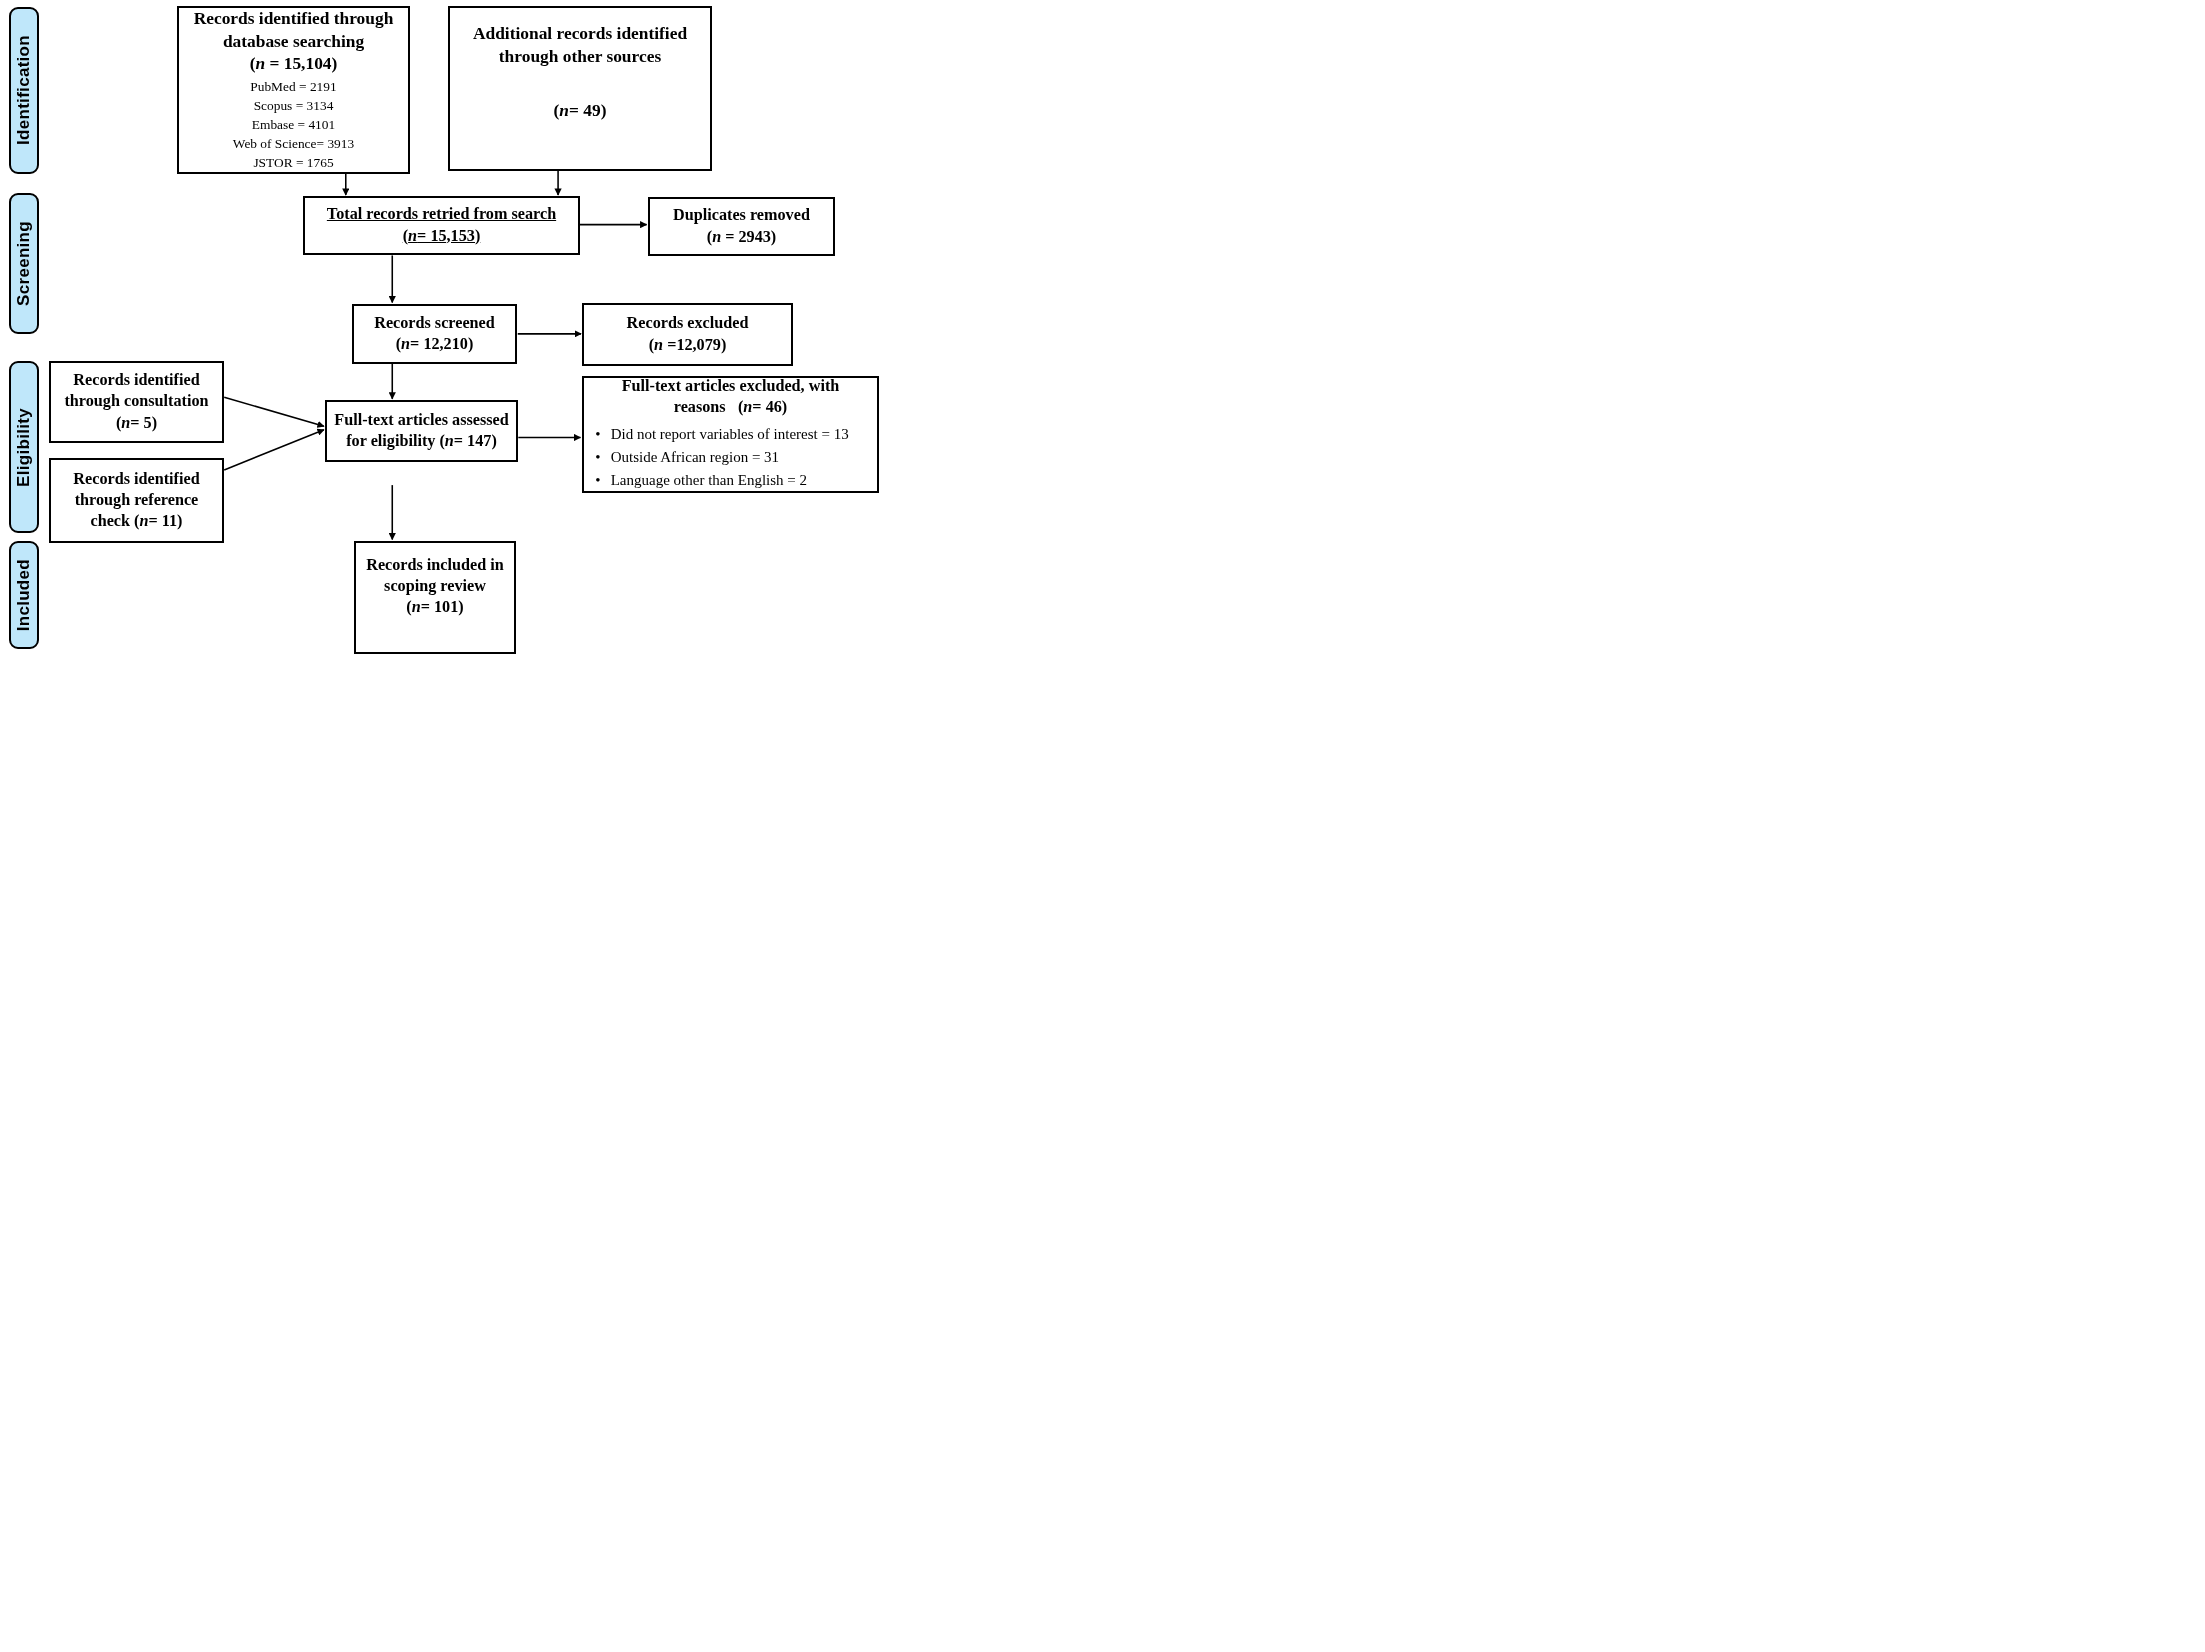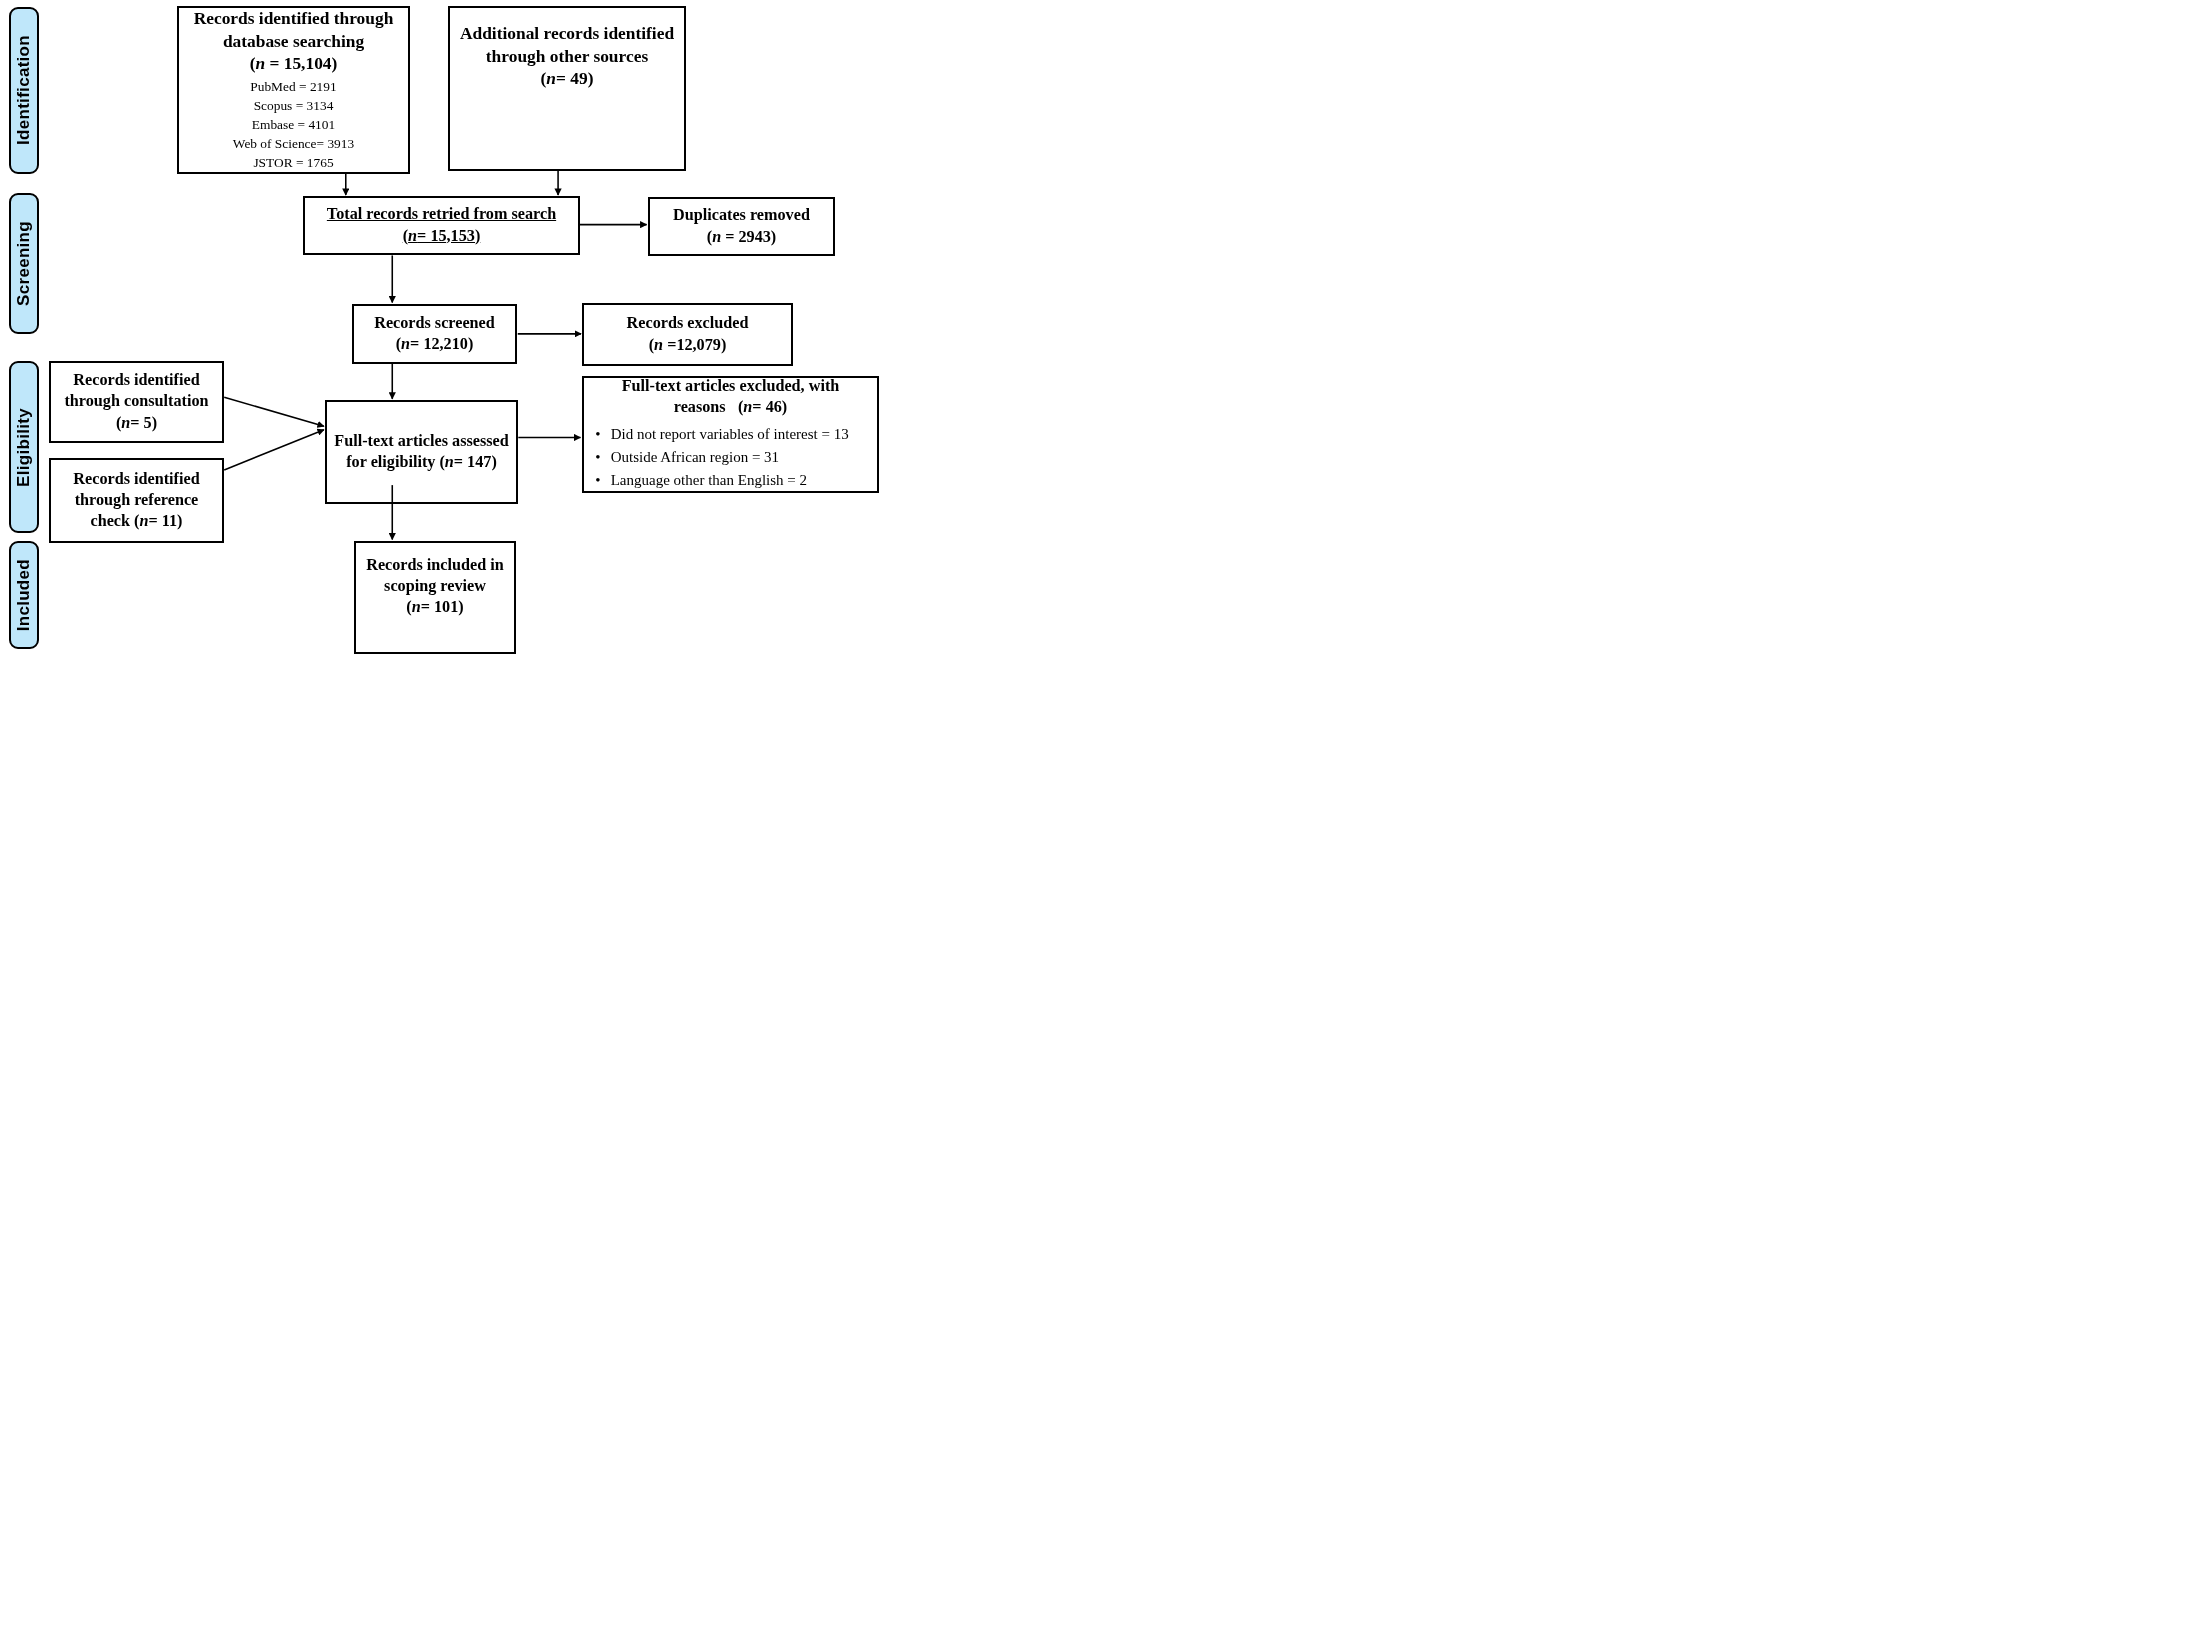--- a/index.html
+++ b/index.html
@@ -59,21 +59,21 @@
     <div class="bn">(<i>n</i> = 15,104)</div>
     <div class="details">
         <div>PubMed = 2191</div>
         <div>Scopus = 3134</div>
         <div>Embase = 4101</div>
         <div>Web of Science= 3913</div>
         <div>JSTOR = 1765</div>
       </div>
   </div>
 
-  <div class="box big top-align pt" style="left:448px;top:5.6px;width:238px;height:165px;">
+  <div class="box big top-align pt" style="left:448px;top:5.6px;width:264px;height:165px;gap:32px;">
     <div class="bt">Additional records identified through other sources</div>
     <div class="bn">(<i>n</i>= 49)</div>
   </div>
 
   <div class="box" style="left:303px;top:196px;width:277px;height:59px;text-decoration:underline;">
     <div class="bt">Total records retried from search</div>
     <div class="bn">(<i>n</i>= 15,153)</div>
   </div>
 
   <div class="box" style="left:648px;top:197px;width:187px;height:59px;">
@@ -93,21 +93,21 @@
 
   <div class="box" style="left:49px;top:361px;width:175px;height:82px;">
     <div class="bt">Records identified through consultation</div>
     <div class="bn">(<i>n</i>= 5)</div>
   </div>
 
   <div class="box" style="left:49px;top:458px;width:175px;height:85px;">
     <div class="bt"><span>Records identified through reference check</span> <span>(<i>n</i>= 11)</span></div>
   </div>
 
-  <div class="box" style="left:325px;top:400px;width:193px;height:104px;">
+  <div class="box" style="left:325px;top:400px;width:193px;height:62px;">
     <div class="bt"><span>Full-text articles assessed for eligibility</span> <span>(<i>n</i>= 147)</span></div>
   </div>
 
   <div class="box" style="left:582px;top:376px;width:297px;height:117px;">
     <div class="bt"><span>Full-text articles excluded, with reasons</span><span class="gap">(<i>n</i>= 46)</span></div>
     <div class="reasons">
         <div>Did not report variables of interest = 13</div>
         <div>Outside African region = 31</div>
         <div>Language other than English = 2</div>
       </div>

